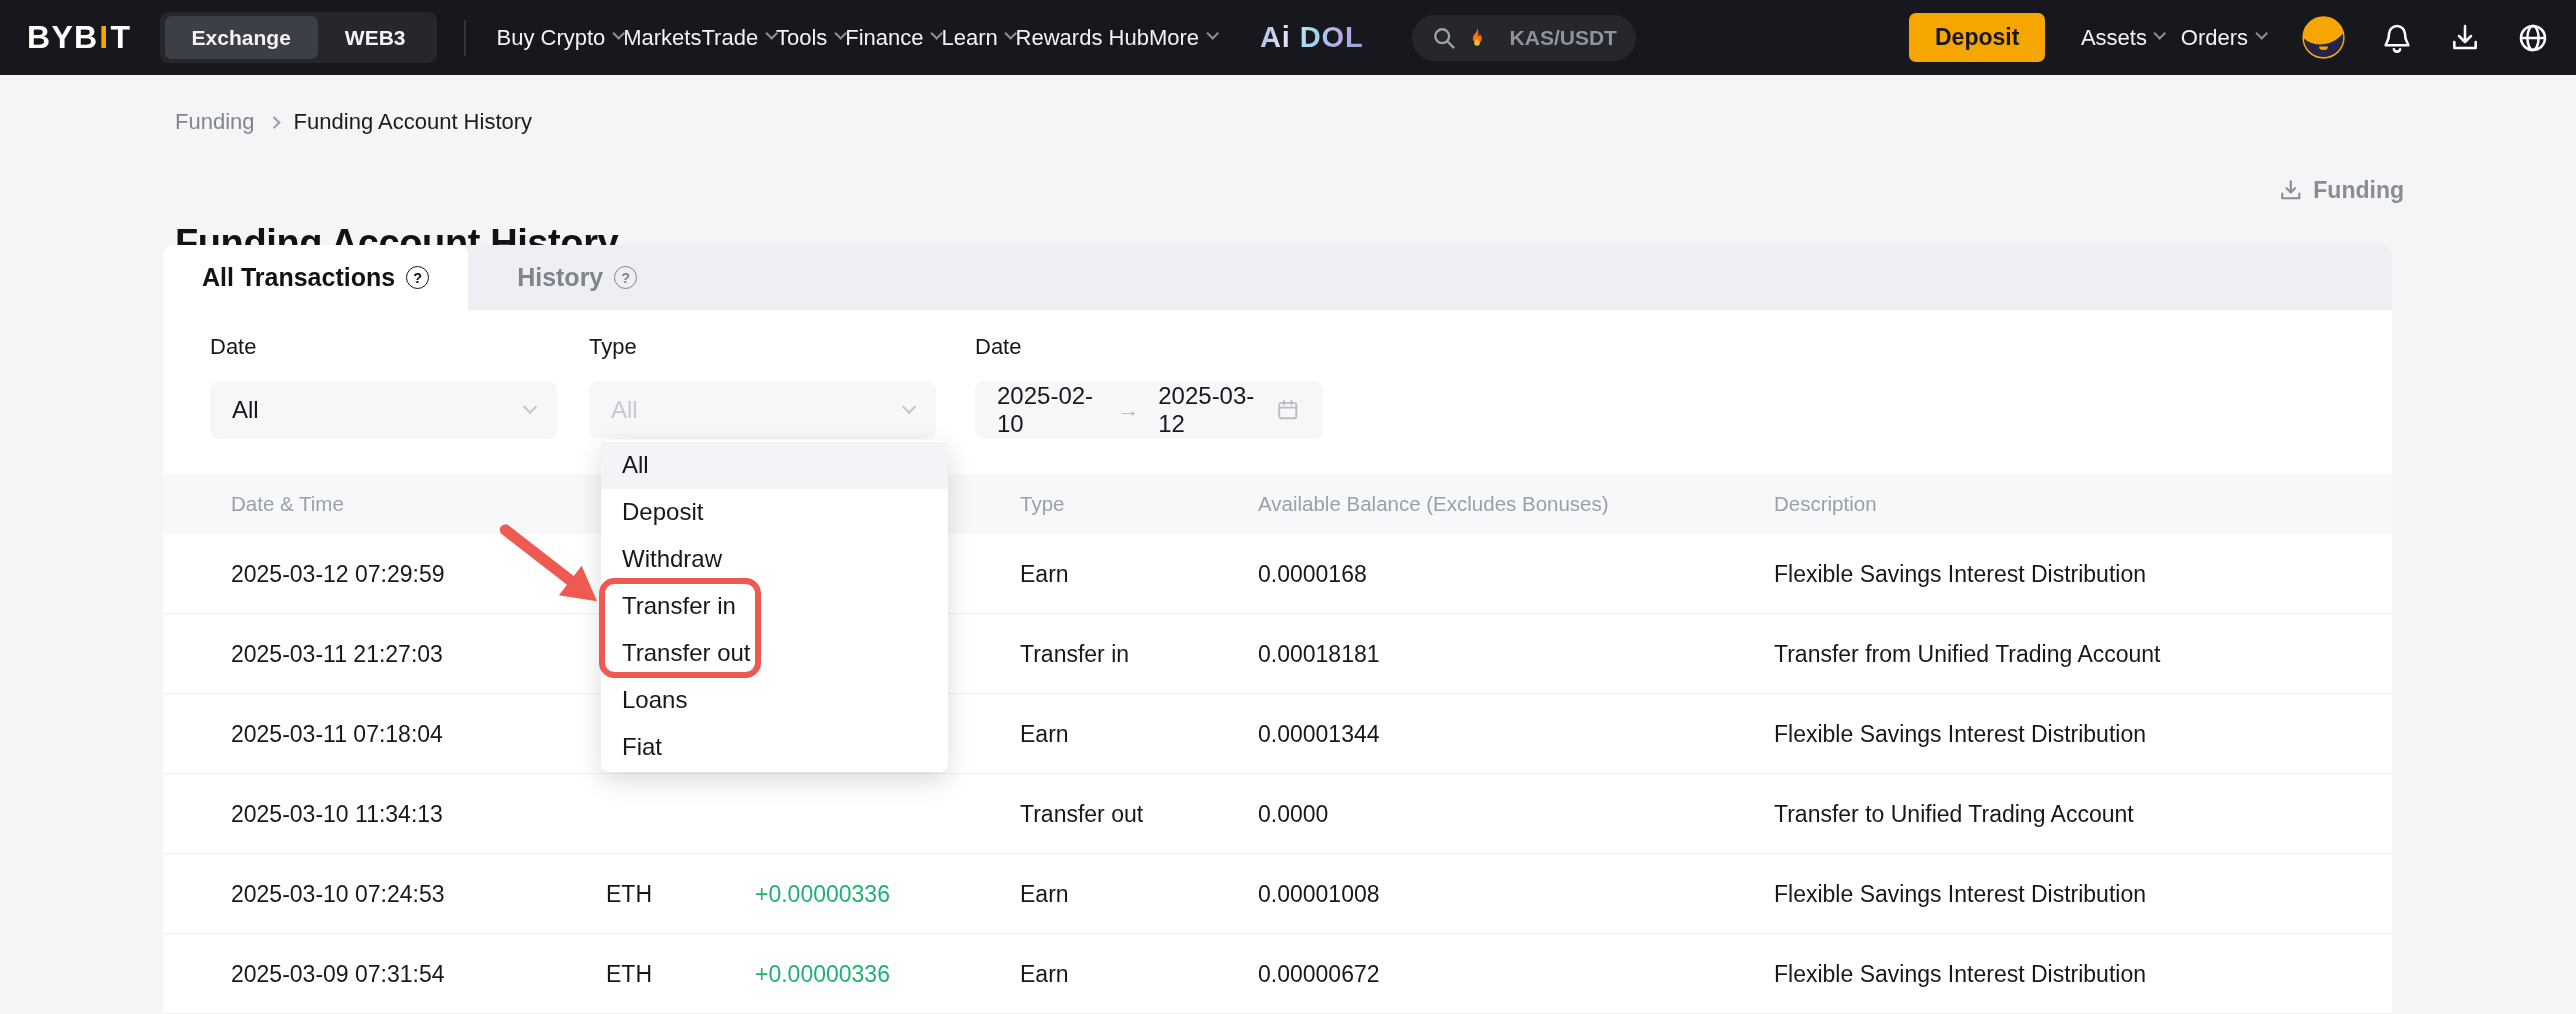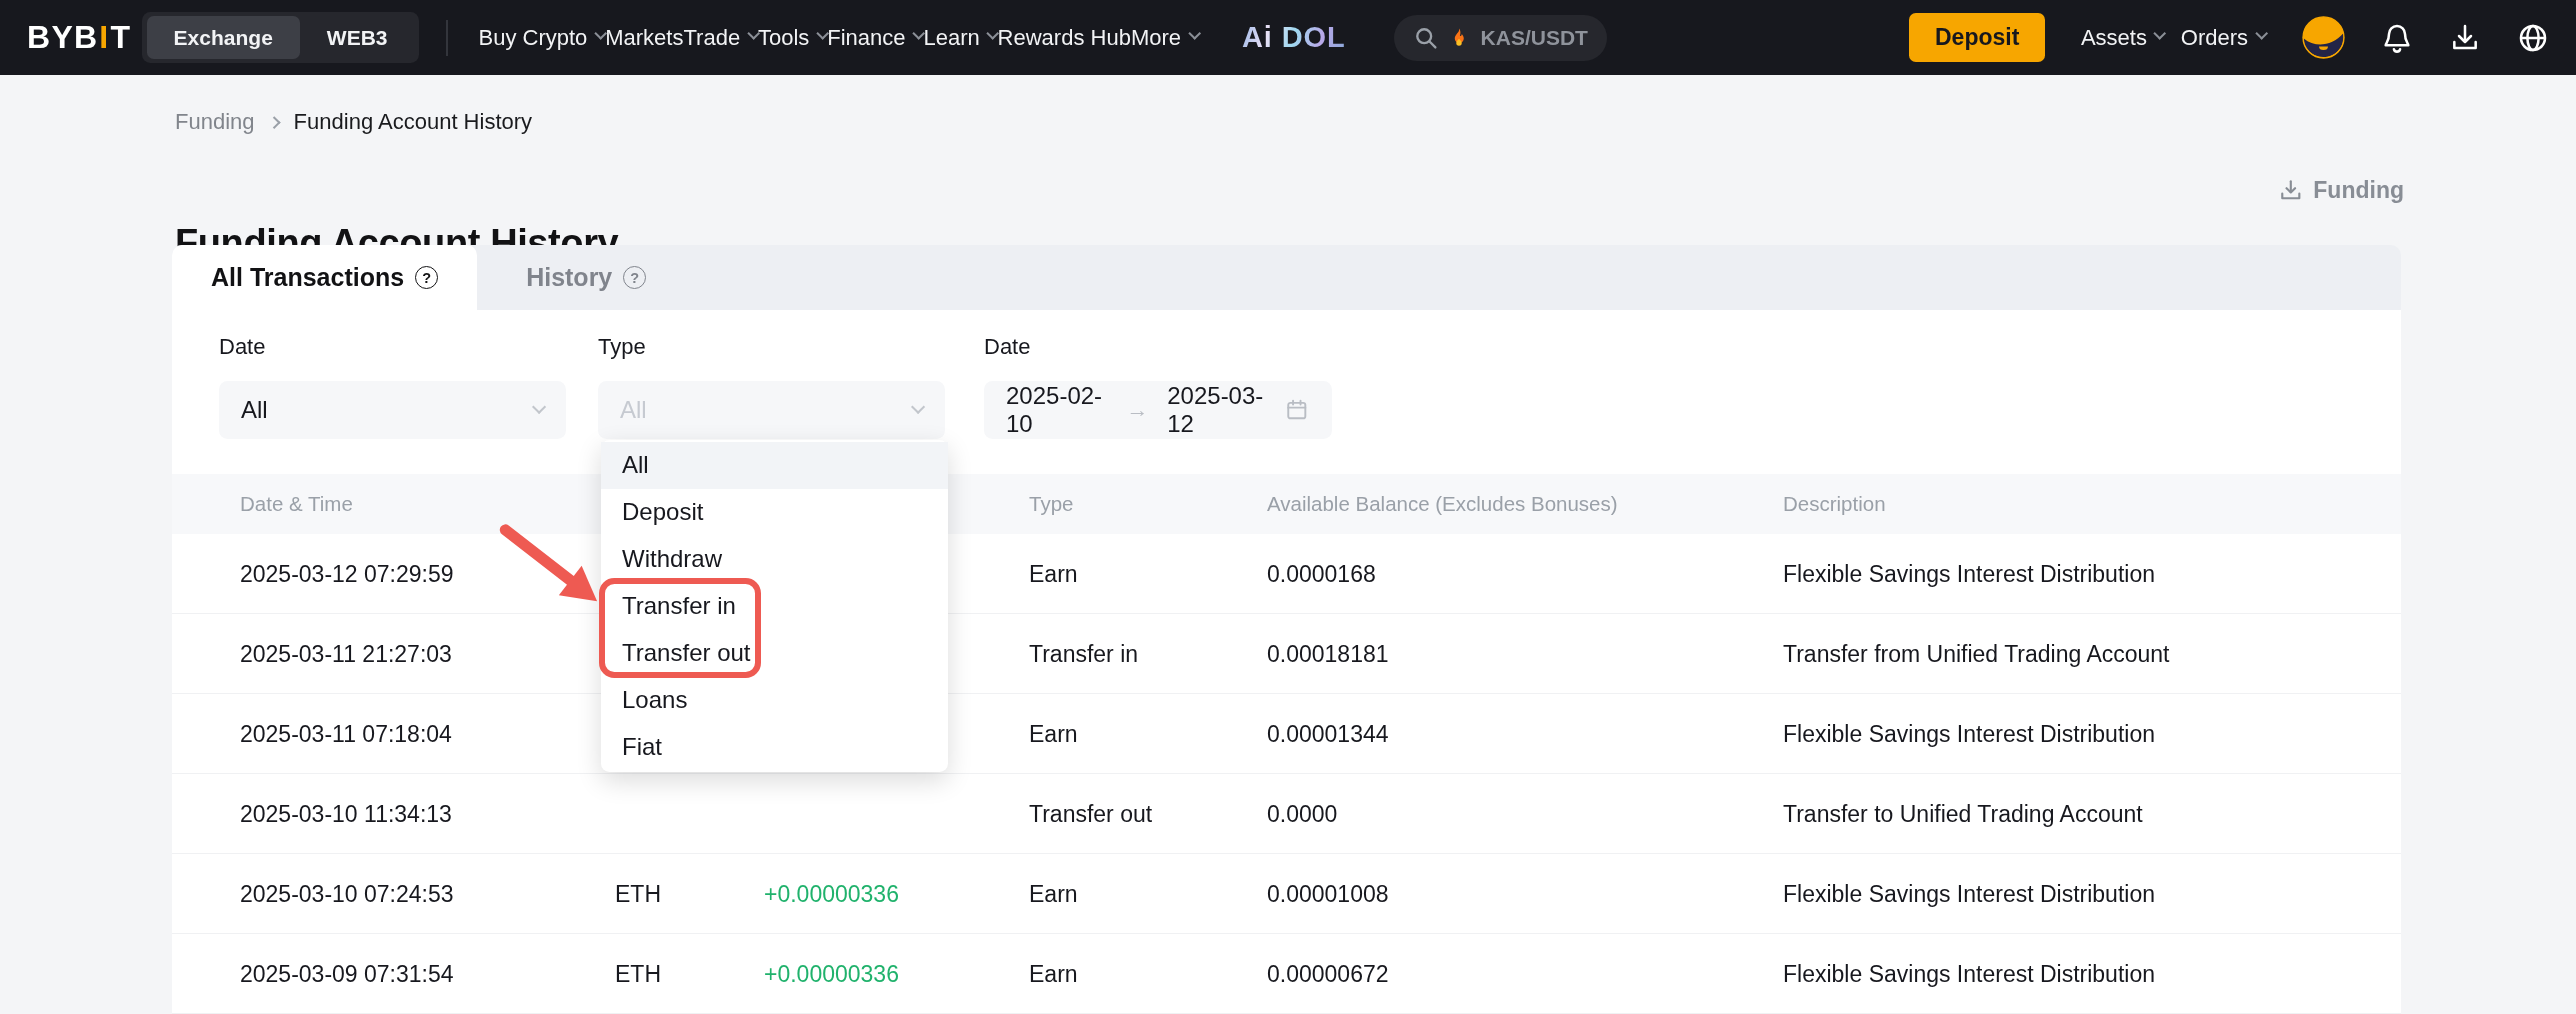--- a/index.html
+++ b/index.html
@@ -14,48 +14,48 @@
 
   
   .topnav {
     height:75px; background:#17181e;
     display:flex; align-items:center;
     padding:8px 27px;
     position:relative; z-index:50;
   }
   .logo { font-size:32px; font-weight:800; color:#fff; letter-spacing:1.3px; display:flex; align-items:center; }
   .logo .accent { color:#f7a600; margin:0 0.9px; font-weight:900; }
-  .toggle { margin-left:11px; background:#26272d; border-radius:8.5px; padding:4.3px; display:flex;text-align:right; }
+  .toggle { margin-left:29px; background:#26272d; border-radius:8.5px; padding:4.3px; display:flex;text-align:right; }
   .toggle .seg { padding:9.4px 27px; border-radius:6.8px; color:#f2f3f5; font-size:21px; font-weight:600; cursor:pointer; white-space:nowrap; }
   .toggle .seg.active { background:#3d3f46; }
   .nav-divider { width:1.7px; height:36px; background:#33353c; margin:0 31px 0 27px; }
   .nav-links { display:flex; align-items:center; }
   .nav-link { color:#f2f3f5; font-size:22px; font-weight:500; display:flex; align-items:center; gap:8.5px; cursor:pointer; white-space:nowrap; }
   .chev { width:9.4px; height:9.4px; border-right:2.6px solid #8b8f97; border-bottom:2.6px solid #8b8f97; transform:rotate(45deg); margin-top:-6.8px; }
   .aidol {
     margin-left:43px; font-size:29px; font-weight:800; letter-spacing:0.9px; white-space:nowrap;
     background:linear-gradient(105deg,#9db8e8 0%,#e8e0f5 25%,#9fd8f0 50%,#b9a8e8 75%,#88a8d8 100%);
     -webkit-background-clip:text; background-clip:text; color:transparent;
   }
   .search-pill { margin-left:48px; height:46px; min-width:203px; background:#26272d; border-radius:852px; display:flex; align-items:center; padding:0 19px; gap:10.2px; cursor:pointer; }
-  .search-value { color:#8f939b; font-size:21px; font-weight:700; }
+  .search-value { color:#8f939b; font-size:21px; font-weight:700;margin-left:11px; }
   .nav-right { margin-left:auto; display:flex; align-items:center; gap:36px; }
   .deposit-btn { background:#f7a600; color:#17181e; font-size:23px; font-weight:700; padding:11px 25.6px; border-radius:6.8px; border:none; cursor:pointer; }
   .icon-btn { display:flex; align-items:center; cursor:pointer; }
 
   
   .breadcrumb { position:absolute; left:175px; top:109px; display:flex; align-items:center; gap:15.3px; font-size:22px; }
   .breadcrumb .parent { color:#81858c; cursor:pointer; }
   .bc-sep { width:8.5px; height:8.5px; border-right:2.1px solid #9aa0a8; border-top:2.1px solid #9aa0a8; transform:rotate(45deg); }
   .breadcrumb .current { color:#1a1b1e; }
   .page-title { position:absolute; left:175px; top:222px; font-size:38px; font-weight:700; color:#121214; letter-spacing:-0.4px; }
   .export-btn { position:absolute; right:172px; top:177px; display:flex; align-items:center; gap:10.2px; color:#888d95; font-size:23px; font-weight:700; cursor:pointer; }
 
   
-  .card { position:absolute; left:172px; top:245px; width:2229px; height:770px; }
+  .card { position:absolute; left:163px; top:245px; width:2229px; height:770px; }
   .tabstrip { height:65px; background:#edeff3; border-radius:10.2px 10.2px 0 0; display:flex; }
   .tab { display:flex; align-items:center; gap:11px; padding:0 39px; font-size:25px; font-weight:700; cursor:pointer; }
   .tab.active { background:#fff; border-radius:10.2px 10.2px 0 0; color:#121214; }
   .tab.inactive { color:#80848c; padding-left:49px; }
   .help-icon { width:23px; height:23px; border-radius:50%; border:1.7px solid currentColor; font-size:14.5px; font-weight:600; display:flex; align-items:center; justify-content:center; }
 
   .filters { position:relative; height:164px; background:#fff; }
   .f-group { position:absolute; top:24px; }
   .f-label { font-size:22px; color:#17181e; }
   .f-select {

